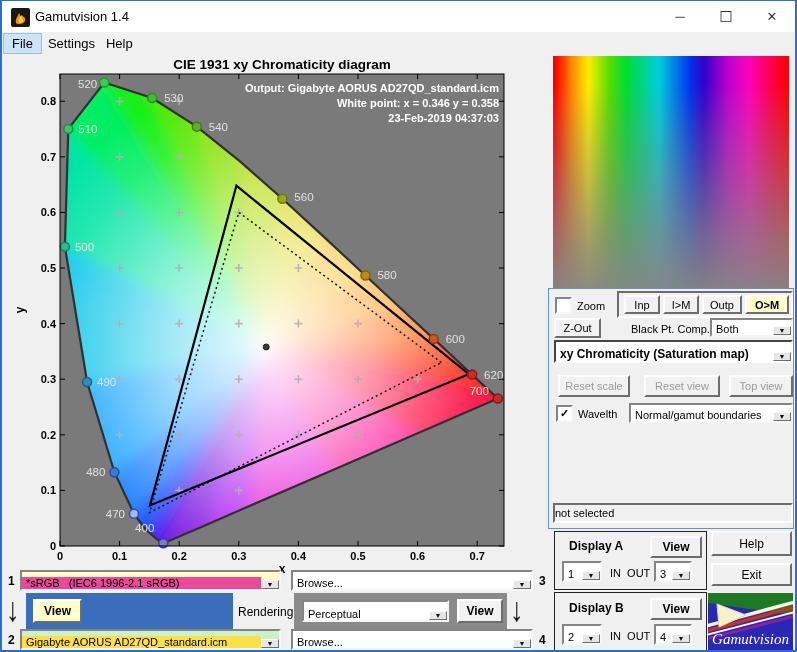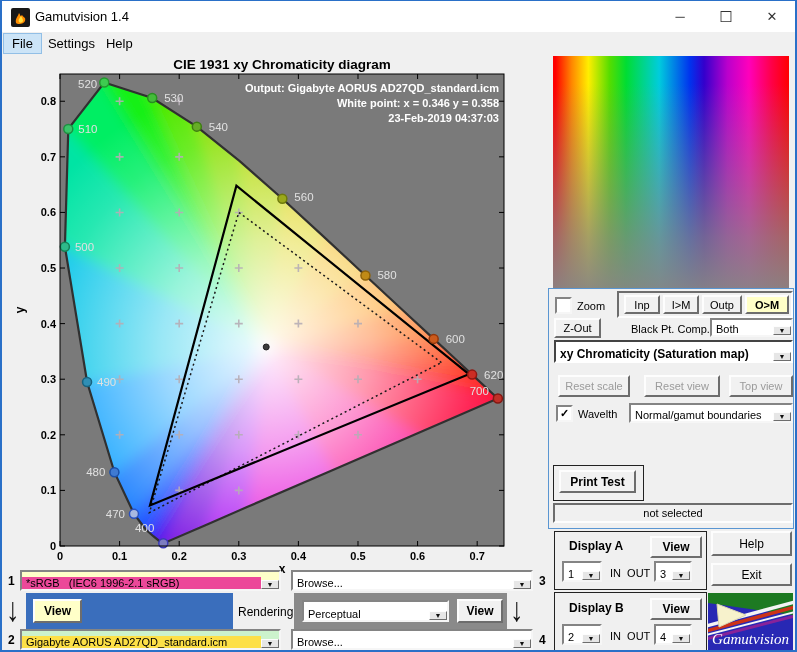--- a/index.html
+++ b/index.html
@@ -272,24 +272,21 @@
   <div class="btn disabled abs" style="left:642px;top:374px;width:76px;height:22px">Reset view</div>
   <div class="btn disabled abs" style="left:727px;top:374px;width:64px;height:22px">Top view</div>
   <div class="abs" style="left:554px;top:404px;display:flex;align-items:center;gap:5px">
     <span class="cb">✓</span>
     <span class="lbl">Wavelth</span>
   </div>
   <div class="dd abs" style="left:627px;top:402px;width:164px;height:20px">
     <span class="dd-text">Normal/gamut boundaries</span>
     <span class="dd-btn">▼</span>
   </div>
-  <div class="abs frame" style="left:551px;top:464px;width:89px;height:34px">
-    <div class="btn bold abs" style="left:5px;top:4px;width:77px;height:23px">Print Test</div>
-  </div>
-  <div class="abs sunken-frame" style="left:551px;top:502px;width:240px;height:20px;background:#f0f0f0;display:flex;align-items:center;justify-content:center;box-sizing:border-box">
+  <div class="abs sunken-frame" style="left:551px;top:502px;width:240px;height:20px;background:#f0f0f0;display:flex;align-items:center;justify-content:flex-start;box-sizing:border-box">
     <span class="lbl">not selected</span>
   </div>
 
   <div class="abs frame" style="left:552px;top:530px;width:151px;height:57px">
     <span class="abs lbl" style="left:14px;top:7px;font-weight:bold;font-size:12px">Display A</span>
     <div class="btn bold abs" style="left:95px;top:4px;width:52px;height:22px">View</div>
     <div class="dd abs" style="left:7px;top:29px;width:40px;height:21px">
       <span class="dd-text">1</span>
       <span class="dd-btn">▼</span>
     </div>

